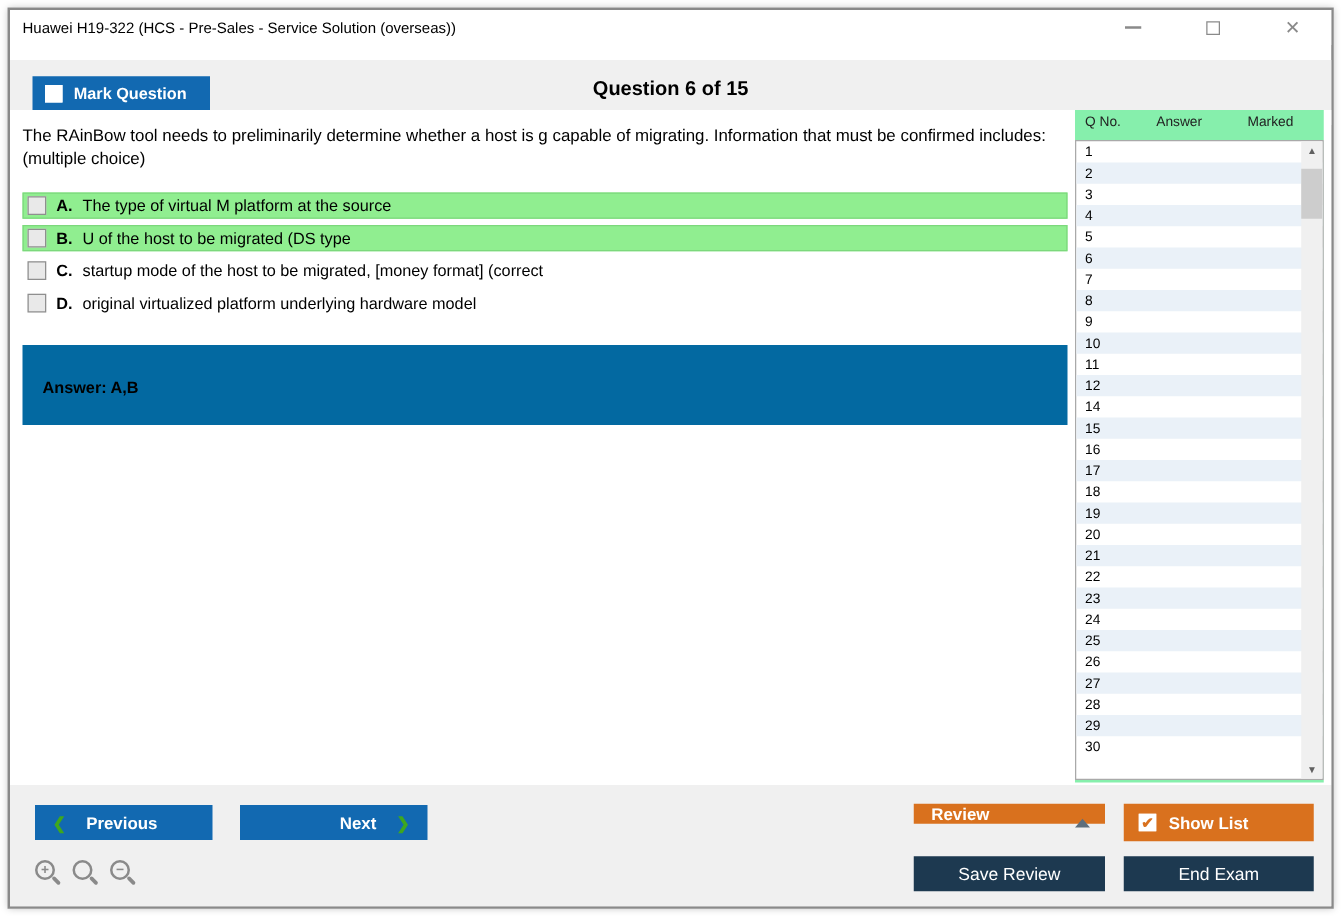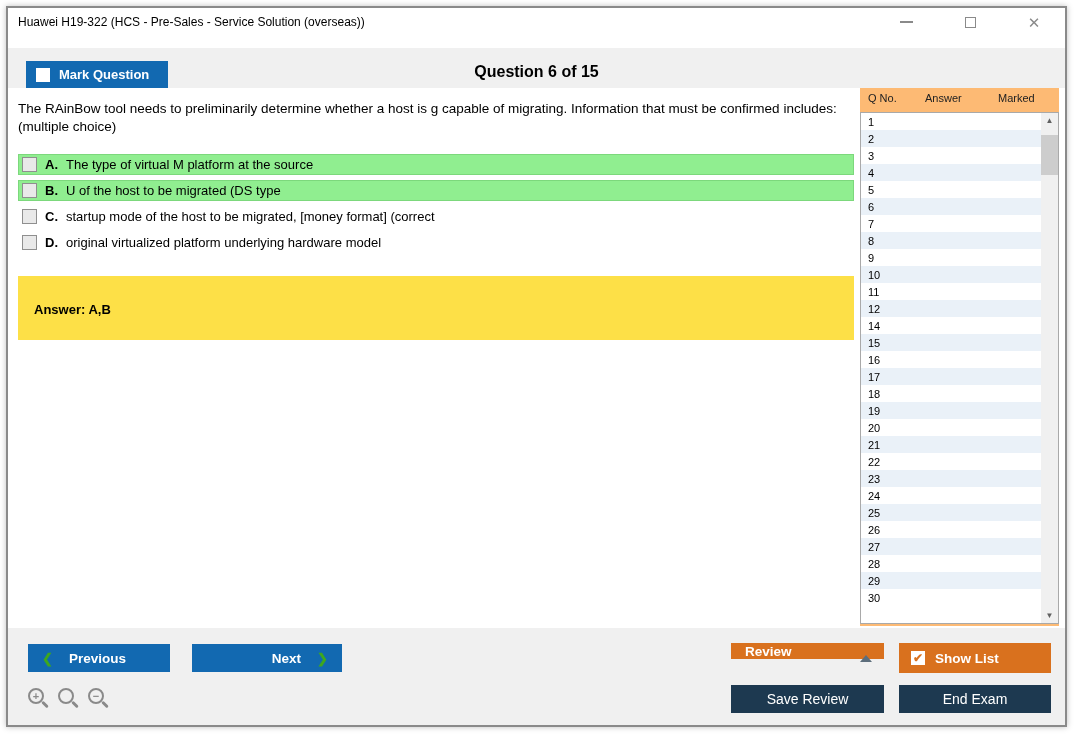--- a/index.html
+++ b/index.html
@@ -34,25 +34,25 @@
   .main { position:absolute; left:8px; top:0; width:842px; height:100%; }
   .question-text { position:absolute; left:2px; top:12px; width:836px; font-size:13.5px; color:#000; line-height:1.35; }
 
   .options { position:absolute; left:2px; top:66px; width:836px; }
   .opt { height:21px; margin-bottom:5px; display:flex; align-items:center; gap:8px; padding-left:3px; font-size:13px; background:#fff; border:1px solid transparent; }
   .opt.hl { background:#90ee90; border-color:#7cd87c; }
   .opt .cb { width:15px; height:15px; background:#e9e9e9; border:1px solid #8f8f8f; flex:0 0 auto; cursor:pointer; }
   .opt .letter { font-weight:bold; }
   .opt .txt { white-space:nowrap;text-align:right; }
 
-  .answer-box { position:absolute; left:2px; top:188px; width:836px; height:64px; background:#fde047; }
+  .answer-box { position:absolute; left:2px; top:188px; width:836px; height:64px; background:#0369a1; }
   .answer-box .al { position:absolute; left:16px; top:26px; font-size:13px; font-weight:bold; color:#000; }
 
   
-  .sidebar { position:absolute; left:852px; top:0; width:199px; height:538px; background:#fdba74; }
+  .sidebar { position:absolute; left:852px; top:0; width:199px; height:538px; background:#86efac; }
   .sb-header { position:absolute; left:0; top:4px; width:100%; height:18px; font-size:11px; color:#222; }
   .sb-header .h1 { position:absolute; left:8px; }
   .sb-header .h2 { position:absolute; left:65px; }
   .sb-header .h3 { position:absolute; left:138px; }
   .sb-list { position:absolute; left:0; top:24px; width:199px; height:512px; border:1px solid #a9a9a9; background:#fff; overflow:hidden; }
   .srow { height:17px; display:flex; align-items:center; font-size:11px; color:#000; }
   .srow:nth-child(even) { background:#eaf1f8; }
   .srow .c1 { width:57px; padding-left:7px; }
   .srow .c2 { width:73px; }
   .srow .c3 { flex:1; }

